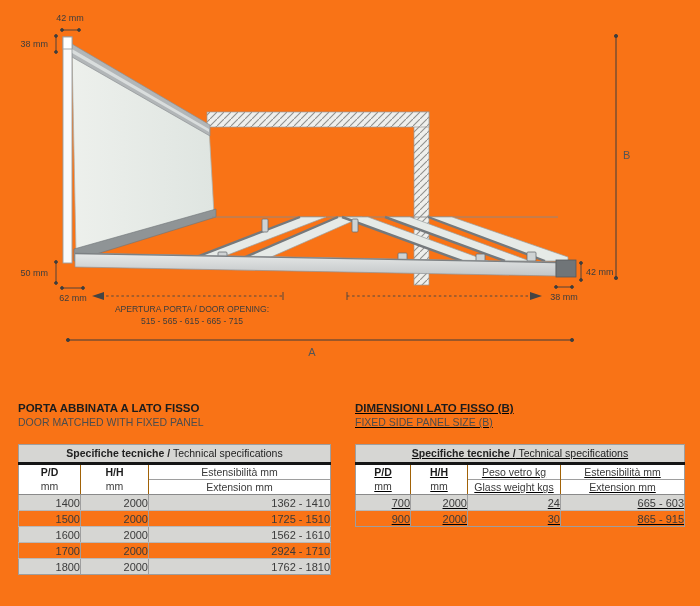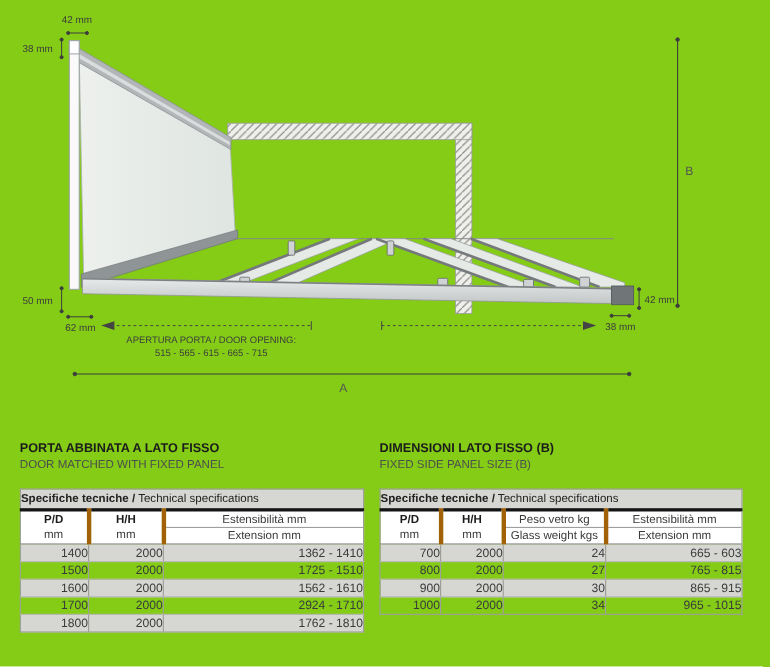--- a/index.html
+++ b/index.html
@@ -1,31 +1,31 @@
 <!DOCTYPE html>
 <html><head>
 <meta charset="utf-8">
 <style>
   html,body{margin:0;padding:0;background:#fff;}
-  .stage{position:relative;width:700px;height:606px;background:#84cc16;overflow:hidden;
+  .stage{position:relative;width:700px;height:606px;background:#f97316;overflow:hidden;
          font-family:"Liberation Sans",sans-serif;}
   .diagram{position:absolute;top:0;left:0;}
 
   .tables-row{position:absolute;top:402px;left:18px;width:670px;display:flex;}
   .spec-block{width:313px;flex:0 0 auto;}
-  .spec-block.right{width:330px;margin-left:14px;}
+  .spec-block.right{width:330px;margin-left:24px;text-decoration:underline;}
   .spec-title{margin:0;font-size:11.5px;line-height:12px;font-weight:bold;color:#1c1c1c;}
   .spec-sub{margin:2px 0 0 0;font-size:10.5px;line-height:12px;color:#4d4d4d;}
   table.spec{border-collapse:collapse;width:100%;margin-top:16px;table-layout:fixed;
              font-size:10.5px;color:#3a3a3a;border:1px solid #9e9e9e;}
   tr.band th{background:#d6d6d3;border-bottom:3px solid #151515;font-weight:normal;
-             text-align:left;padding:2px 0 3px 0;font-size:10.5px;color:#222;}
+             text-align:center;padding:2px 0 3px 0;font-size:10.5px;color:#222;}
   tr.band .bb{font-weight:bold;}
   tr.cols th{background:#fff;font-weight:normal;padding:0;vertical-align:top;
-             border-right:4px solid #a16207;border-bottom:1.5px solid #8a8a8a;}
+             border-right:1px solid #a16207;border-bottom:1.5px solid #8a8a8a;}
   tr.cols th:last-child{border-right:none;}
   .hl{height:14px;line-height:14px;text-align:center;font-size:10.5px;color:#3a3a3a;}
   .hl.bold{font-weight:bold;color:#1c1c1c;}
   .hl.topline{border-top:1px solid #9e9e9e;}
   tbody td{text-align:right;height:15px;padding:0;font-size:11px;
            border-right:1px solid #9e9e9e;border-bottom:1px solid #b8b8b8;}
   tbody td:last-child{border-right:none;}
   tbody tr:nth-child(odd){background:#d6d6d3;}
   tbody tr:last-child td{border-bottom:none;}
   text{font-family:"Liberation Sans",sans-serif;}
@@ -239,35 +239,23 @@
           </tr>
         </thead>
         <tbody>
           <tr>
               <td>700</td>
               <td>2000</td>
               <td>24</td>
               <td>665 - 603</td>
             </tr>
           <tr>
-              <td>800</td>
-              <td>2000</td>
-              <td>27</td>
-              <td>765 - 815</td>
-            </tr>
-          <tr>
               <td>900</td>
               <td>2000</td>
               <td>30</td>
               <td>865 - 915</td>
-            </tr>
-          <tr>
-              <td>1000</td>
-              <td>2000</td>
-              <td>34</td>
-              <td>965 - 1015</td>
             </tr>
         </tbody>
       </table>
     </section>
 
   </div>
 </div>
 
 </body></html>

